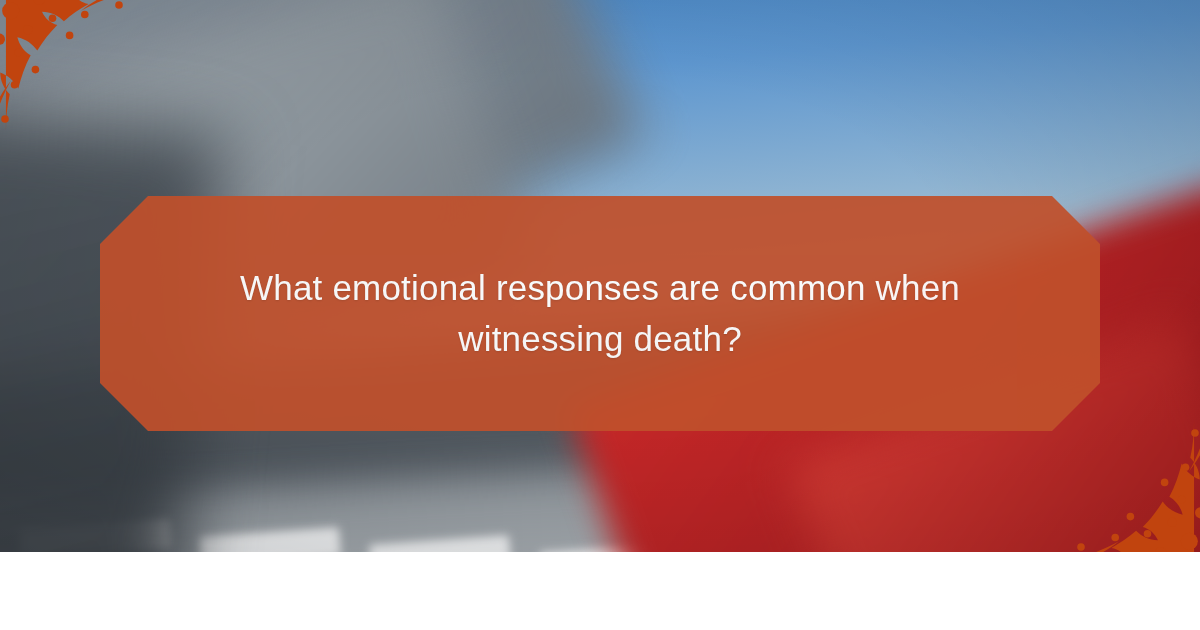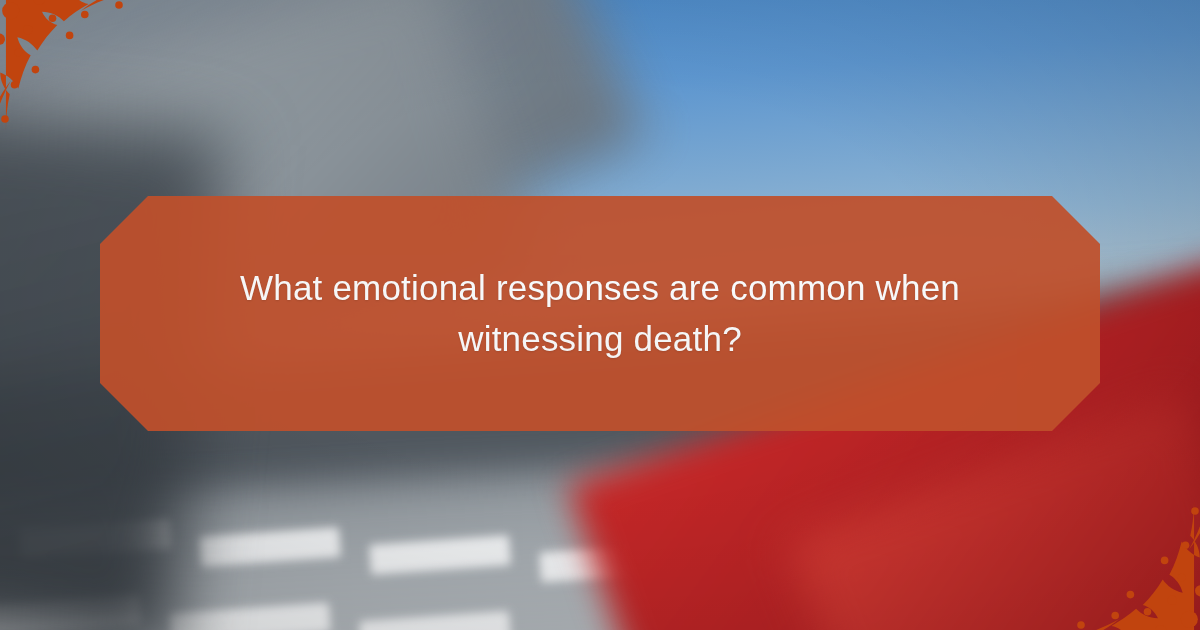--- a/index.html
+++ b/index.html
@@ -3,21 +3,21 @@
 <meta charset="utf-8">
 <style>
   html, body {
     margin: 0;
     padding: 0;
     background: #ffffff;
   }
   #stage {
     position: relative;
     width: 1200px;
-    height: 630px;
+    height: 552px;
     overflow: hidden;
     font-family: "Liberation Sans", sans-serif;
   }
 
   
   .bg-layer {
     position: absolute;
     inset: 0;
     overflow: hidden;
   }

